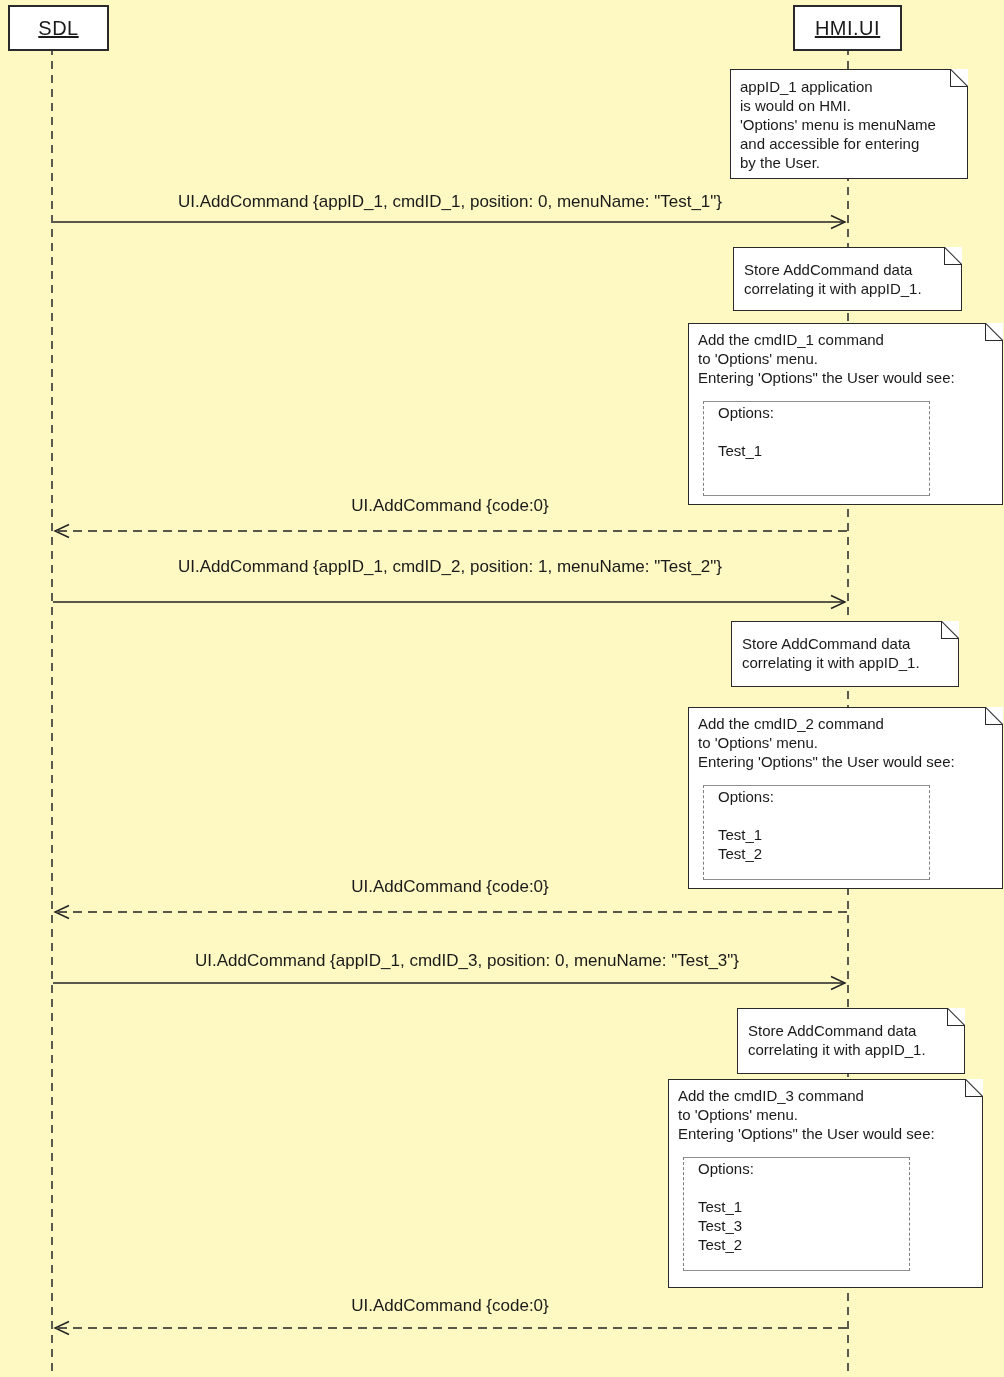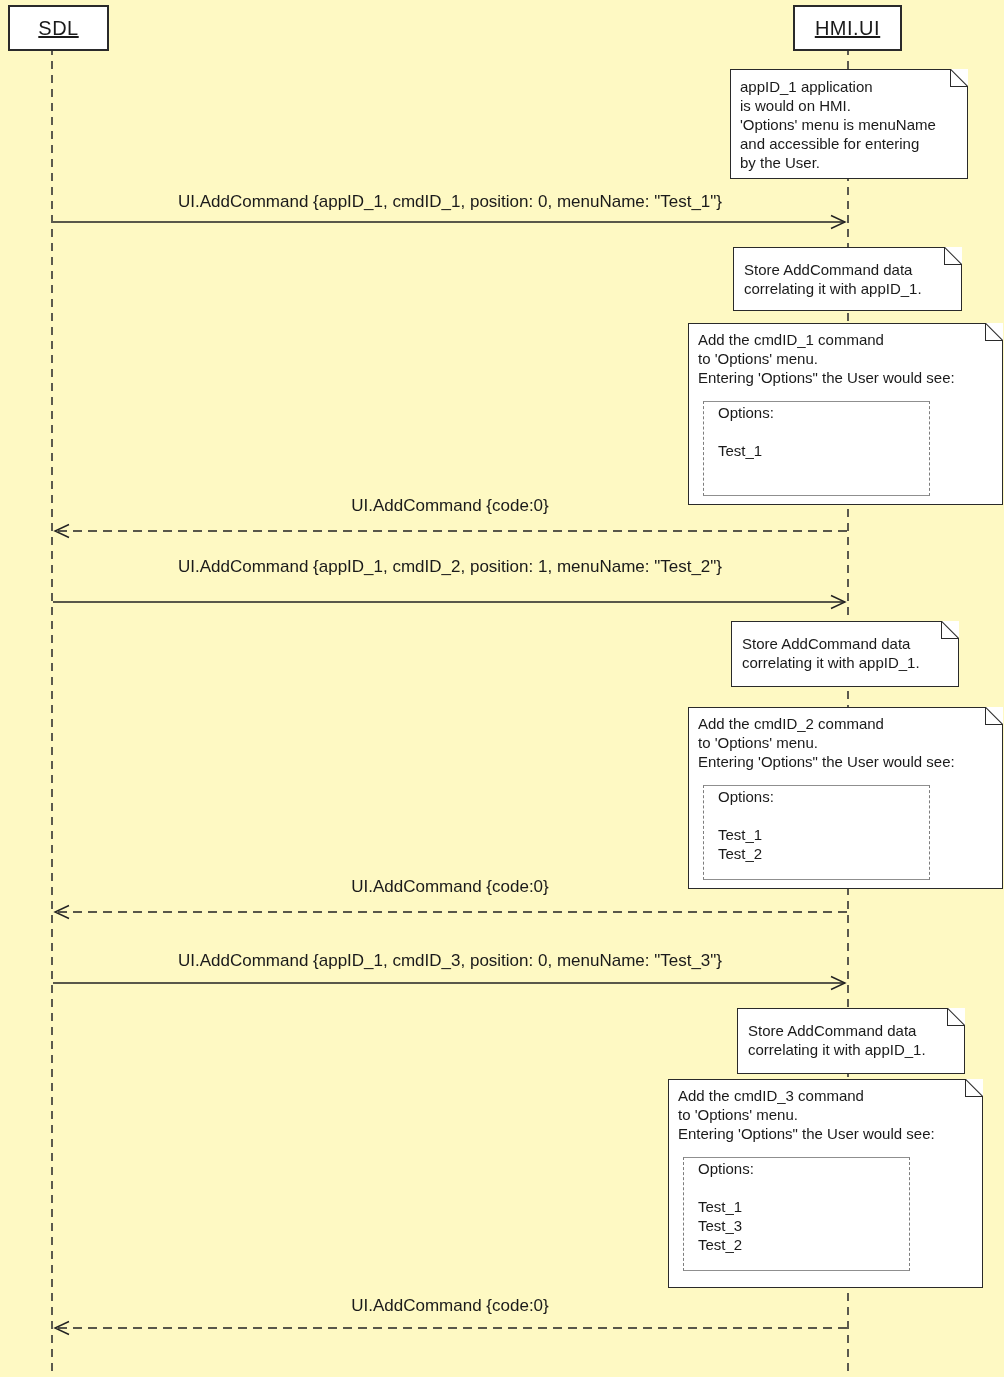--- a/index.html
+++ b/index.html
@@ -143,21 +143,21 @@
     <div class="menu">
       <div class="mrow">Options:</div>
       <div class="mrow"></div>
       <div class="mrow">Test_1</div>
       <div class="mrow">Test_2</div>
     </div>
   </div>
 
   <div class="msg-label" style="top:877px;">UI.AddCommand {code:0}</div>
 
-  <div class="msg-label" style="top:951px;">UI.AddCommand {appID_1, cmdID_3, position: 0, menuName: "Test_3"}</div>
+  <div class="msg-label" style="top:951px;margin-left:17px;">UI.AddCommand {appID_1, cmdID_3, position: 0, menuName: "Test_3"}</div>
 
   <div class="note note-store" style="left:737px; top:1001px; width:228px; height:66px;">
     <span class="fold"></span>
     <div class="nline">Store AddCommand data</div>
     <div class="nline">correlating it with appID_1.</div>
   </div>
 
   <div class="note note-add" style="left:668px; top:1079px; width:315px; height:209px;">
     <span class="fold"></span>
     <div class="nline">Add the cmdID_3 command</div>

